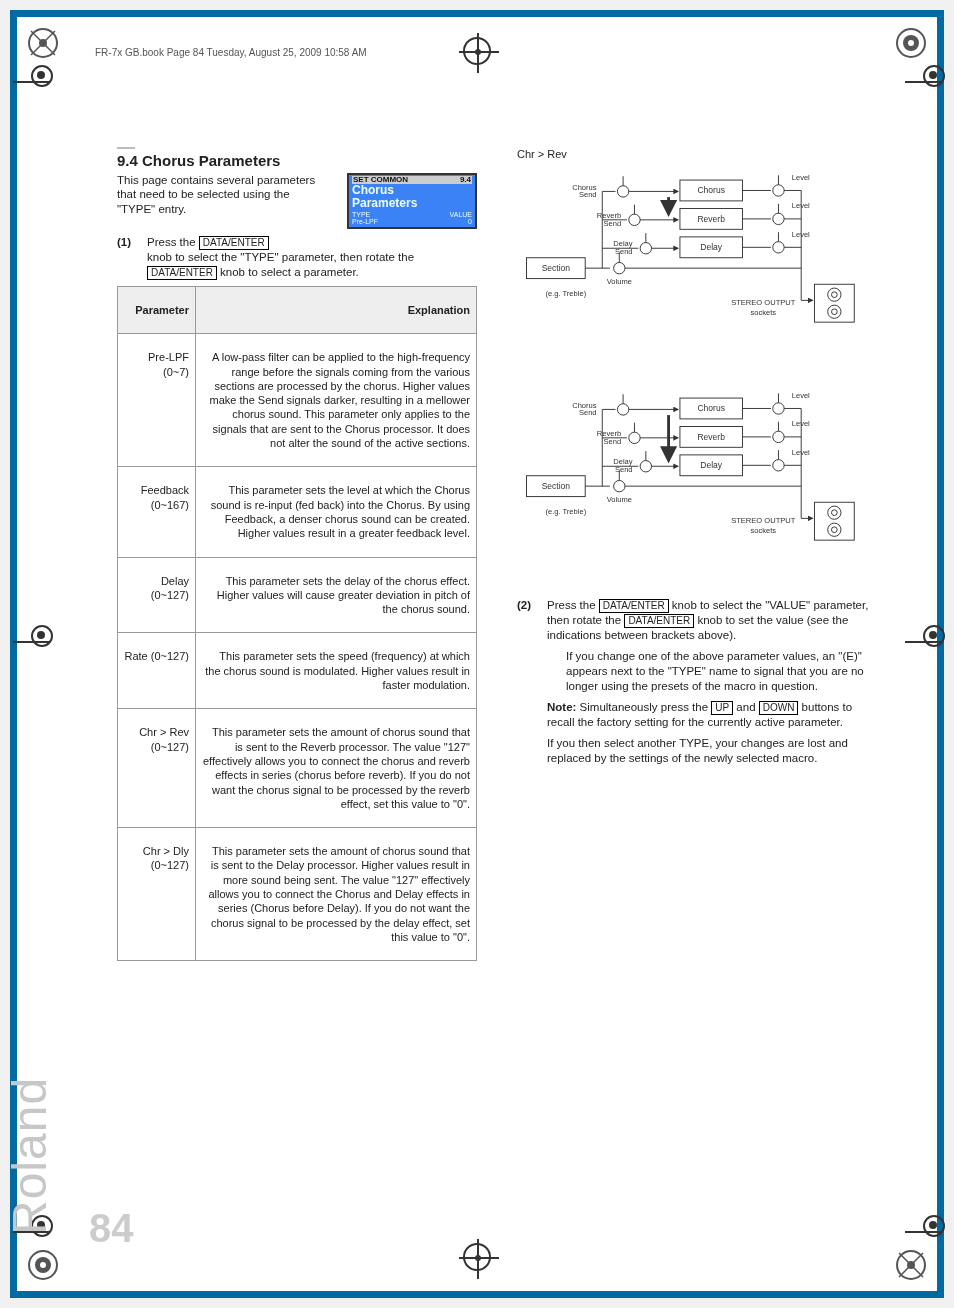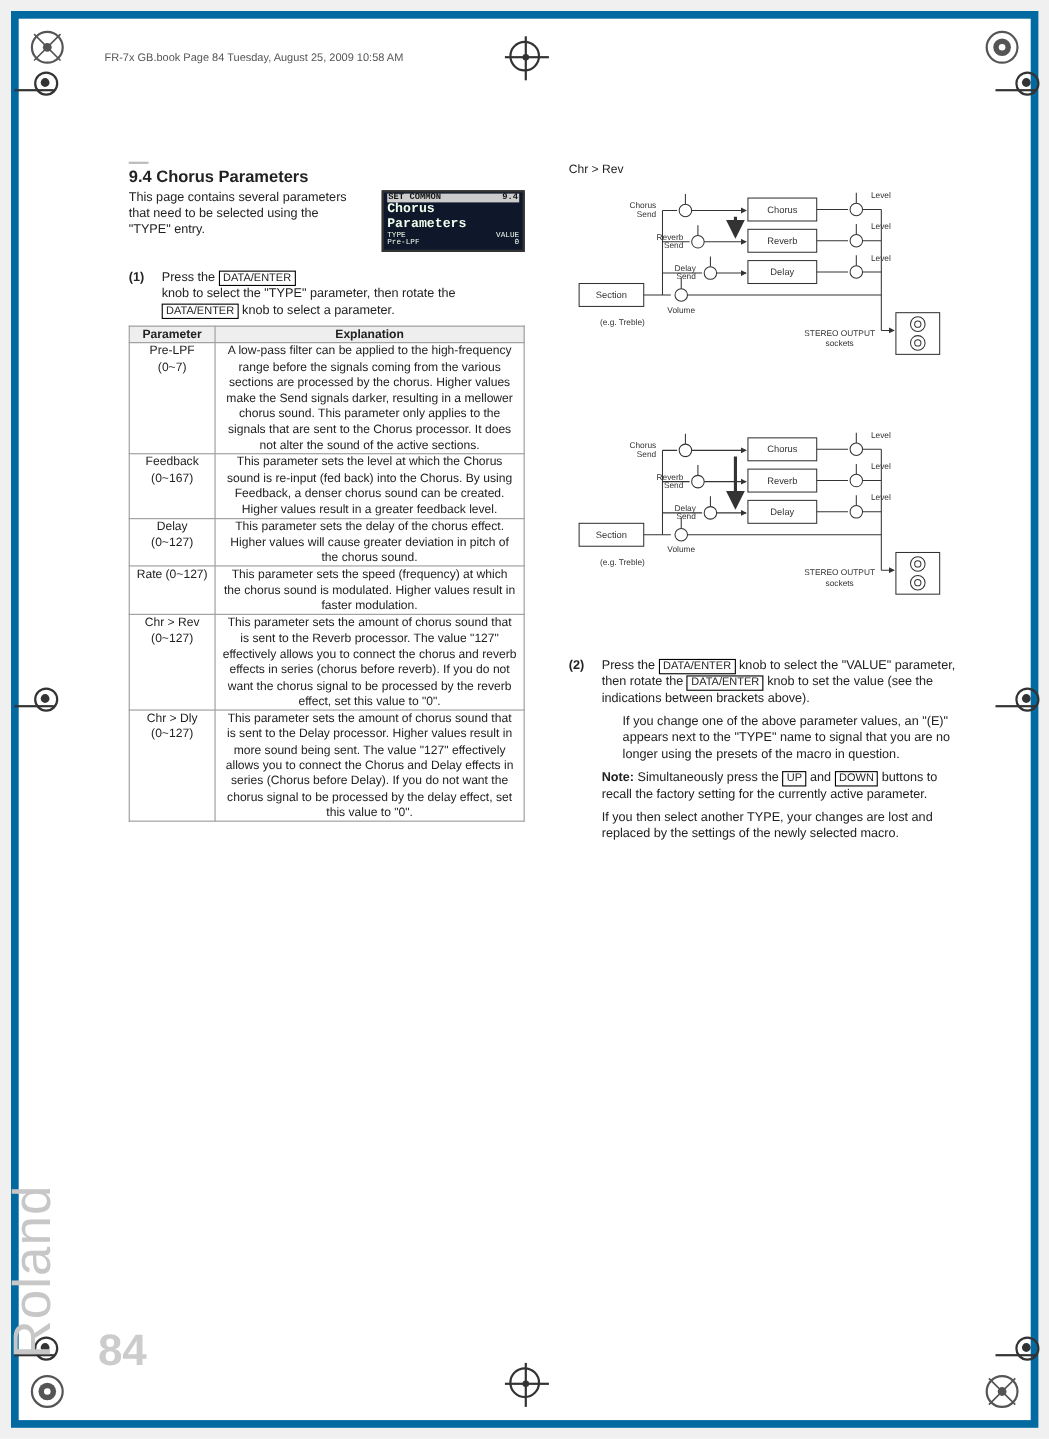--- a/index.html
+++ b/index.html
@@ -68,31 +68,31 @@
     margin-bottom: 2px;
   }
   h2 {
     font-size: 15px;
     font-weight: bold;
     margin-bottom: 2px;
   }
   .intro {
     display: flex;
     gap: 22px;
-    margin-bottom: 16px;
+    margin-bottom: 6px;
     justify-content: flex-end;
   }
   .intro p { flex: 1; font-size: 11.5px; }
   .lcd {
     border: 2px solid #333;
-    background: #0f172a;
+    background: #3b82f6;
     color: #efe;
     width: 130px;
     padding: 1px 3px;
-    font-family: Liberation Mono, monospace;
+    font-family: Liberation Sans, sans-serif;
     font-size: 9px;
     line-height: 1.1;
   }
   .lcd .ttl { background: #ccc; color: #111; font-weight: bold; font-size: 8px; padding: 0 1px; display:flex; justify-content:space-between;}
   .lcd .big { font-size: 12px; font-weight: bold; }
   .lcd .row2 { display:flex; justify-content:space-between; font-size:7px;}
   .step {
     display: flex;
     gap: 8px;
     margin-top: 4px;
@@ -108,23 +108,23 @@
     vertical-align: baseline;
   }
   table.param {
     border-collapse: collapse;
     width: 100%;
     margin-top: 6px;
     font-size: 11px;
   }
   table.param th, table.param td {
     border: 1px solid #999;
-    padding: 0 6px;
+    padding: 16px 6px;
     vertical-align: top;
-    text-align: center;
+    text-align: right;
   }
   table.param th {
     background: #eee;
     font-weight: bold;
   }
   table.param td.pname {
     width: 78px;
   }
   .diagram-block {
     margin-bottom: 28px;

